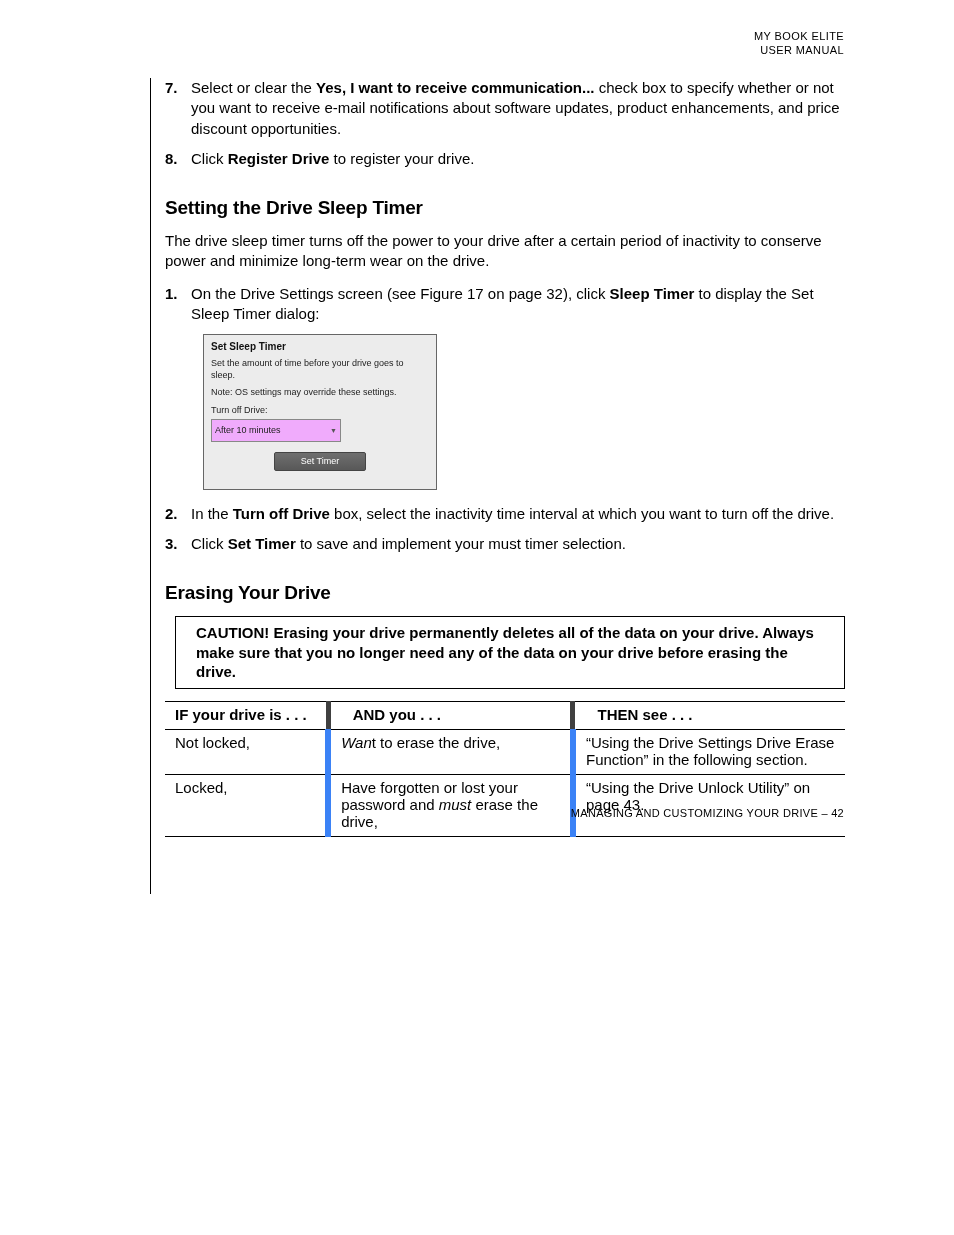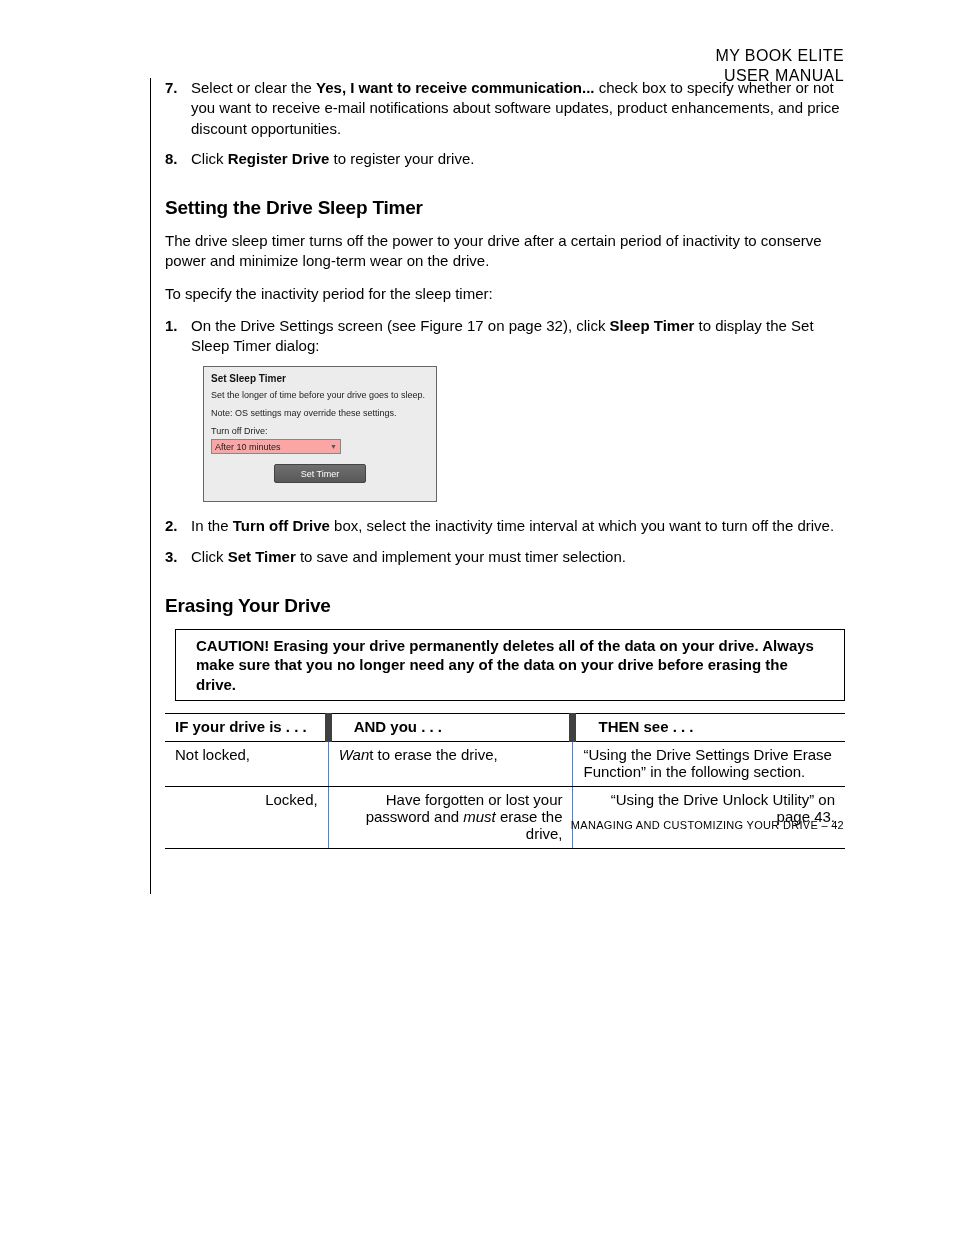--- a/index.html
+++ b/index.html
@@ -12,24 +12,24 @@
     width: 954px;
     height: 1235px;
     position: relative;
   }
   .page {
     padding: 30px 110px 30px 110px;
     position: relative;
   }
   .header-right {
     position: absolute;
-    top: 46px;
+    top: 30px;
     right: 110px;
     text-align: right;
-    font-size: 16px;
+    font-size: 11px;
     letter-spacing: 0.4px;
     line-height: 1.25;
   }
   .vline {
     position: absolute;
     left: 150px;
     top: 78px;
     width: 0;
     height: 816px;
     border-left: 1px solid #000;
@@ -85,23 +85,23 @@
     font-size: 10px;
     margin-bottom: 6px;
     color: #111;
   }
   .dlg-text {
     margin-bottom: 6px;
     line-height: 1.3;
   }
   .dlg-select {
     width: 130px;
-    height: 15px;
+    height: 23px;
     border: 1px solid #888;
-    background: #fca5a5;
+    background: #f0abfc;
     font-size: 9px;
     padding: 0 3px;
     display: flex;
     align-items: center;
     justify-content: space-between;
     box-sizing: border-box;
   }
   .dlg-select .arrow {
     font-size: 7px;
     color: #555;
@@ -140,24 +140,24 @@
     text-align: left;
     vertical-align: top;
     padding: 4px 10px 6px 10px;
     font-size: 15px;
   }
   table.tbl thead th {
     border-top: 1px solid #000;
     border-bottom: 1px solid #000;
     font-weight: bold;
   }
-  table.tbl thead th + th { border-left: 7px solid #404040; padding-left: 22px; }
-  table.tbl tbody td + td { border-left: 1px solid #3b82f6; }
+  table.tbl thead th + th { border-left: 5px solid #404040; padding-left: 22px; }
+  table.tbl tbody td + td { border-left: 6px solid #3b82f6; }
   table.tbl tbody tr:first-child td { border-bottom: 1px solid #000; }
-  table.tbl tbody tr:last-child td { border-bottom: 1px solid #000; text-align: right; }
+  table.tbl tbody tr:last-child td { border-bottom: 1px solid #000; }
   .col1 { width: 24%; }
   .col2 { width: 36%; }
   .col3 { width: 40%; }
 
   .footer {
     position: absolute;
     bottom: 48px;
     right: 110px;
     font-size: 11px;
     letter-spacing: 0.3px;
@@ -182,32 +182,31 @@
     <div class="step-body"><span class="">Select or clear the </span><span class="b">Yes, I want to receive communication...</span><span class=""> check box to specify whether or not you want to receive e-mail notifications about software updates, product enhancements, and price discount opportunities.</span></div>
   </div>
         <div class="step">
     <div class="step-num">8.</div>
     <div class="step-body"><span class="">Click </span><span class="b">Register Drive</span><span class=""> to register your drive.</span></div>
   </div>
       </div>
 
     <h2 class="section">Setting the Drive Sleep Timer</h2>
     <p class="para">The drive sleep timer turns off the power to your drive after a certain period of inactivity to conserve power and minimize long-term wear on the drive.</p>
-    <p class="para">To specify the inactivity period for the sleep timer:</p>
 
     <div id="sleep-step-1">
         <div class="step">
     <div class="step-num">1.</div>
     <div class="step-body"><span class="">On the Drive Settings screen (see Figure 17 on page 32), click </span><span class="b">Sleep Timer</span><span class=""> to display the Set Sleep Timer dialog:</span></div>
   </div>
       </div>
 
     <div class="dialog">
       <div class="dlg-title">Set Sleep Timer</div>
-      <div class="dlg-text">Set the longer of time before your drive goes to sleep.</div>
+      <div class="dlg-text">Set the amount of time before your drive goes to sleep.</div>
       <div class="dlg-text">Note: OS settings may override these settings.</div>
       <div class="dlg-text" style="margin-bottom:2px;">Turn off Drive:</div>
       <div class="dlg-select">
         <span>After 10 minutes</span>
         <span class="arrow">▼</span>
       </div>
       <div class="dlg-btn">
         <span>Set Timer</span>
       </div>
     </div>

